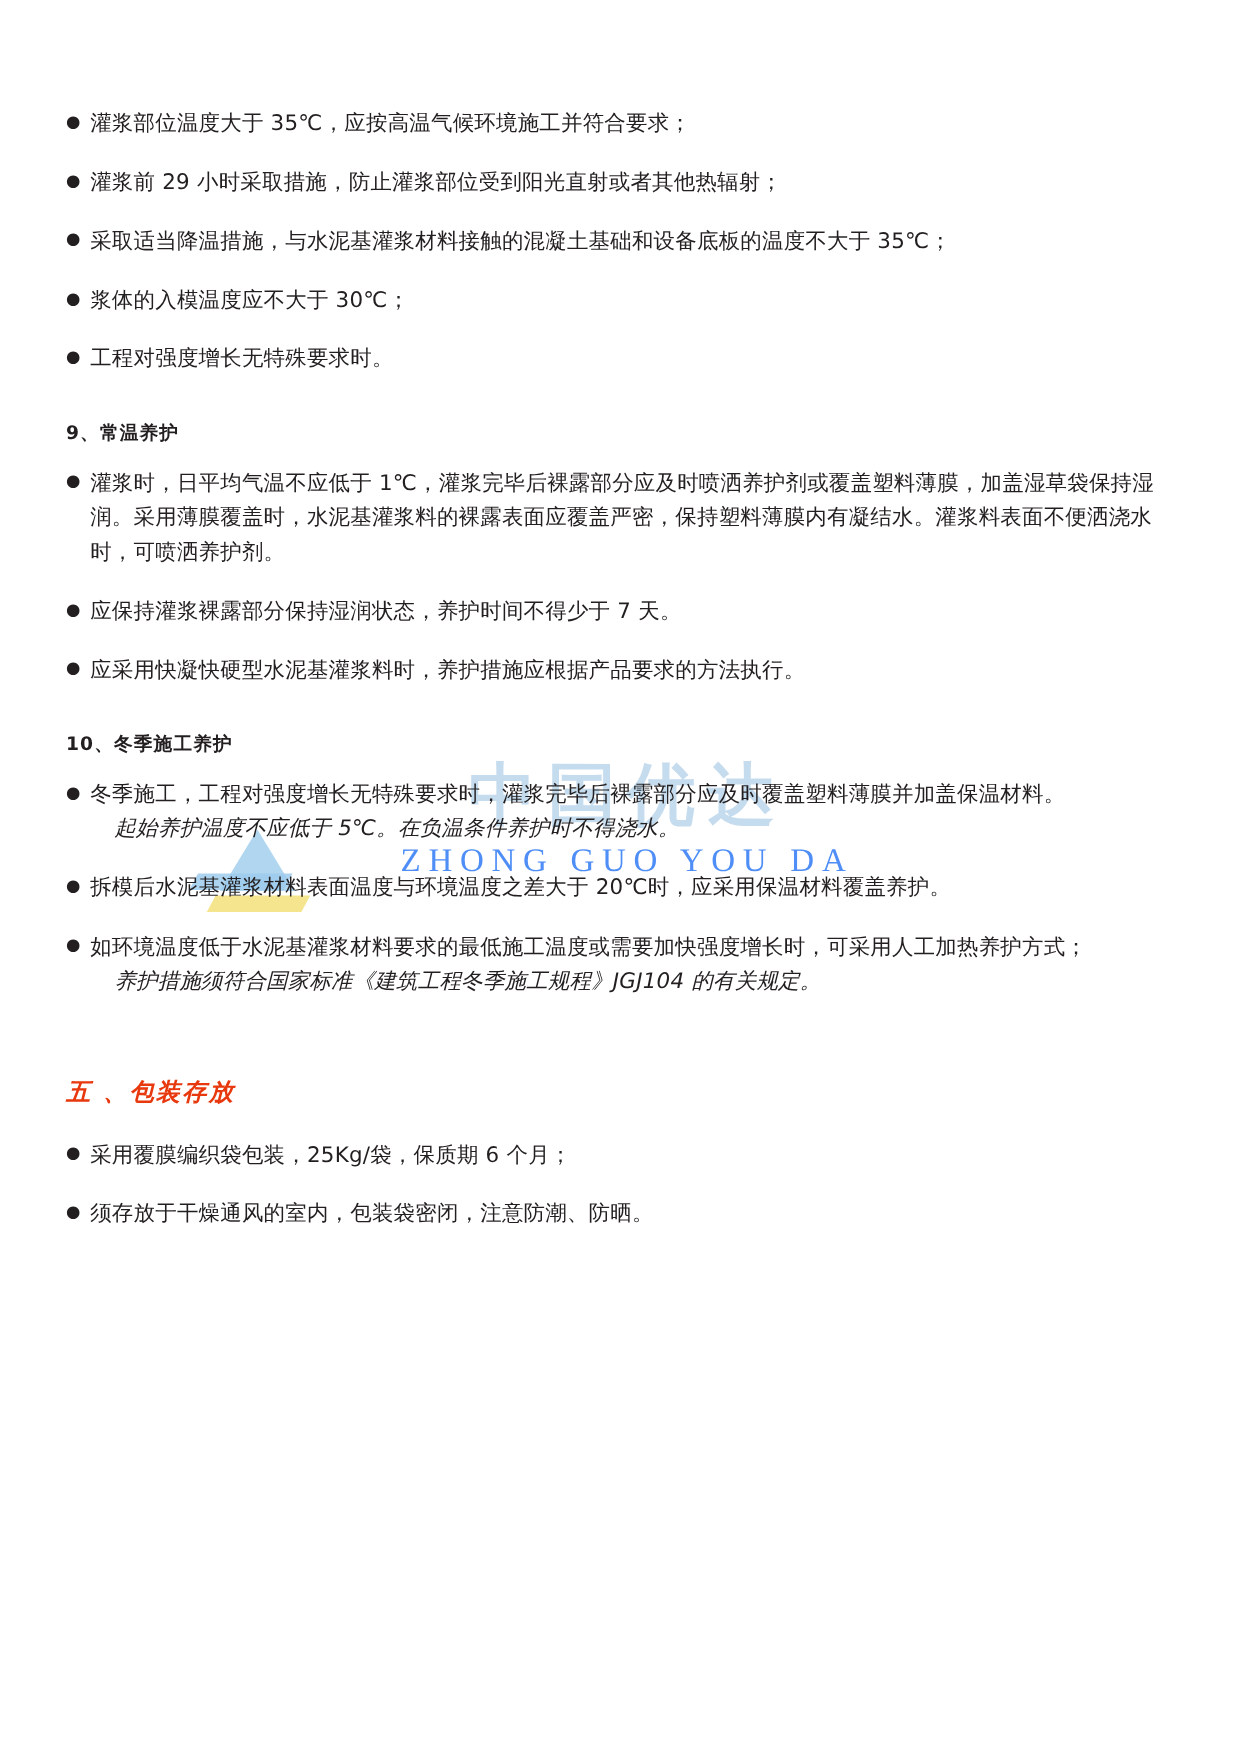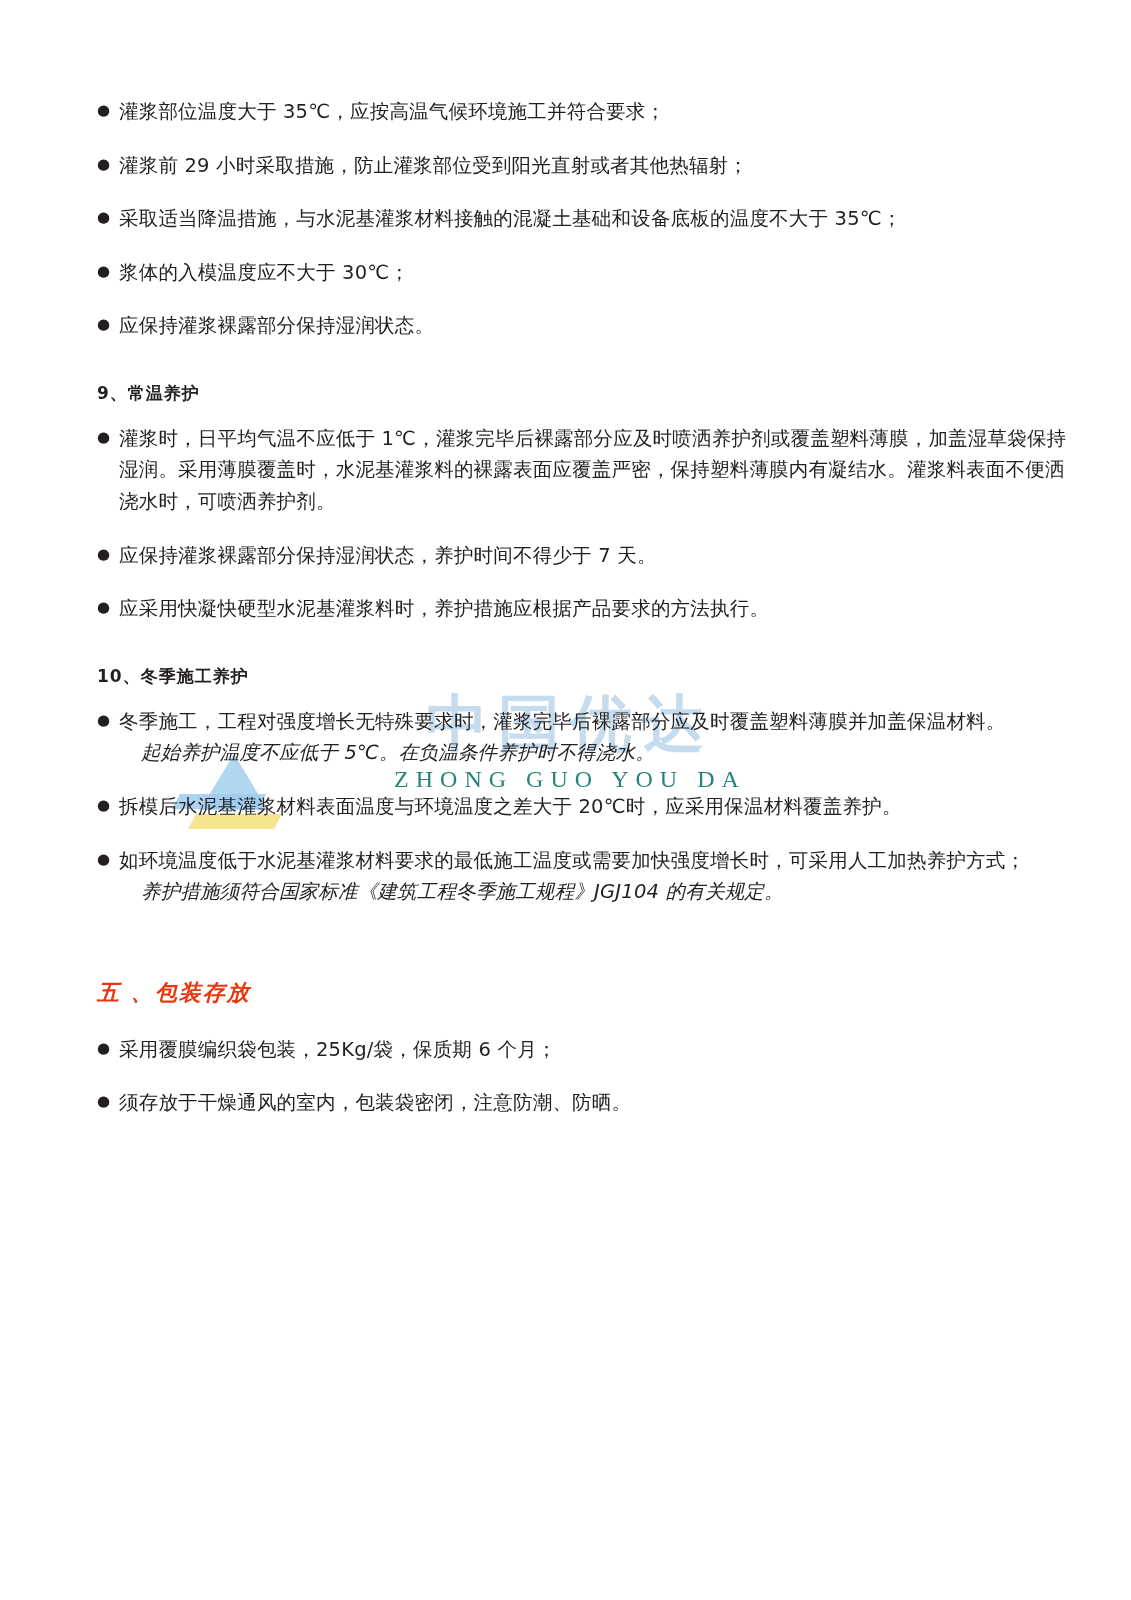--- a/index.html
+++ b/index.html
@@ -44,23 +44,23 @@
   .wm-main {
     font-size: 62px;
     letter-spacing: 10px;
     color: #bcd6ec;
     opacity: .85;
     font-weight: bold;
     line-height: 1.1;
     white-space: nowrap;
   }
   .wm-sub {
-    font-size: 24px;
+    font-size: 30px;
     letter-spacing: 7px;
-    color: #0f766e;
+    color: #3b82f6;
     opacity: .9;
     margin-top: 8px;
     white-space: nowrap;
   }
   .wm-mark {
     position: absolute;
     left: 170px;
     top: 58px;
     width: 120px;
     height: 100px;
@@ -86,21 +86,21 @@
     position: absolute;
     left: 30px; top: 6px;
     width: 0; height: 0;
     border-left: 34px solid transparent;
     border-right: 34px solid transparent;
     border-bottom: 56px solid #a9d2ee;
     opacity: .9;
   }
 
   
-  .content { position: relative; z-index: 2; margin-left: 37px; }
+  .content { position: relative; z-index: 2; }
 
   .bullet-line {
     position: relative;
     font-size: 19.5px;
     line-height: 1.62;
     margin: 0 0 22px 0;
     padding-left: 22px;
     letter-spacing: .2px;
   }
   .bullet-line::before {
@@ -149,21 +149,21 @@
       <div class="wm-sub">ZHONG GUO YOU DA</div>
     </div>
   </div>
 
   <div class="content">
 
     <p class="bullet-line">灌浆部位温度大于 35℃，应按高温气候环境施工并符合要求；</p>
     <p class="bullet-line">灌浆前 29 小时采取措施，防止灌浆部位受到阳光直射或者其他热辐射；</p>
     <p class="bullet-line">采取适当降温措施，与水泥基灌浆材料接触的混凝土基础和设备底板的温度不大于 35℃；</p>
     <p class="bullet-line">浆体的入模温度应不大于 30℃；</p>
-    <p class="bullet-line">应保持灌浆裸露部分保持湿润状态。</p>
+    <p class="bullet-line">工程对强度增长无特殊要求时。</p>
 
     <h3 class="section-head">9、常温养护</h3>
     <p class="bullet-line">灌浆时，日平均气温不应低于 1℃，灌浆完毕后裸露部分应及时喷洒养护剂或覆盖塑料薄膜，加盖湿草袋保持湿润。采用薄膜覆盖时，水泥基灌浆料的裸露表面应覆盖严密，保持塑料薄膜内有凝结水。灌浆料表面不便洒浇水时，可喷洒养护剂。</p>
     <p class="bullet-line">应保持灌浆裸露部分保持湿润状态，养护时间不得少于 7 天。</p>
     <p class="bullet-line">应采用快凝快硬型水泥基灌浆料时，养护措施应根据产品要求的方法执行。</p>
 
     <h3 class="section-head">10、冬季施工养护</h3>
     <p class="bullet-line">
       <span>冬季施工，工程对强度增长无特殊要求时，灌浆完毕后裸露部分应及时覆盖塑料薄膜并加盖保温材料。</span>
       <span class="cont">起始养护温度不应低于 5℃。在负温条件养护时不得浇水。</span>

